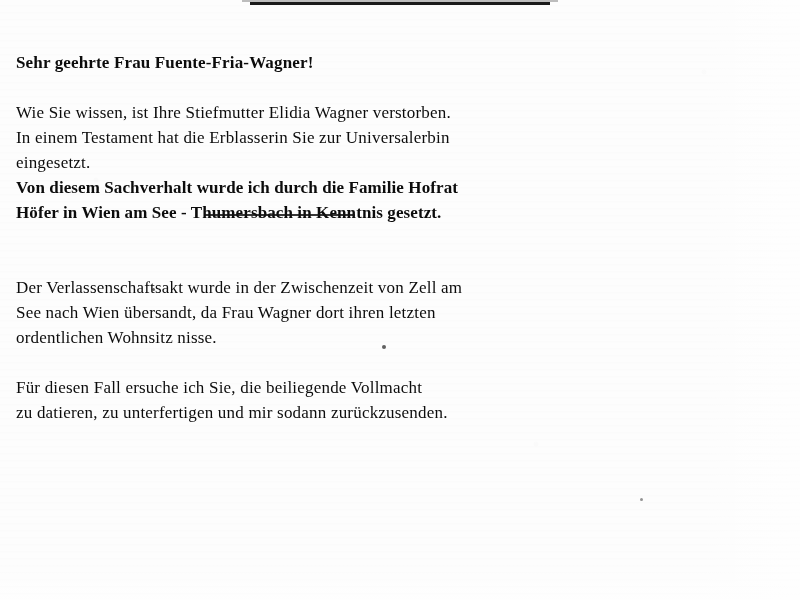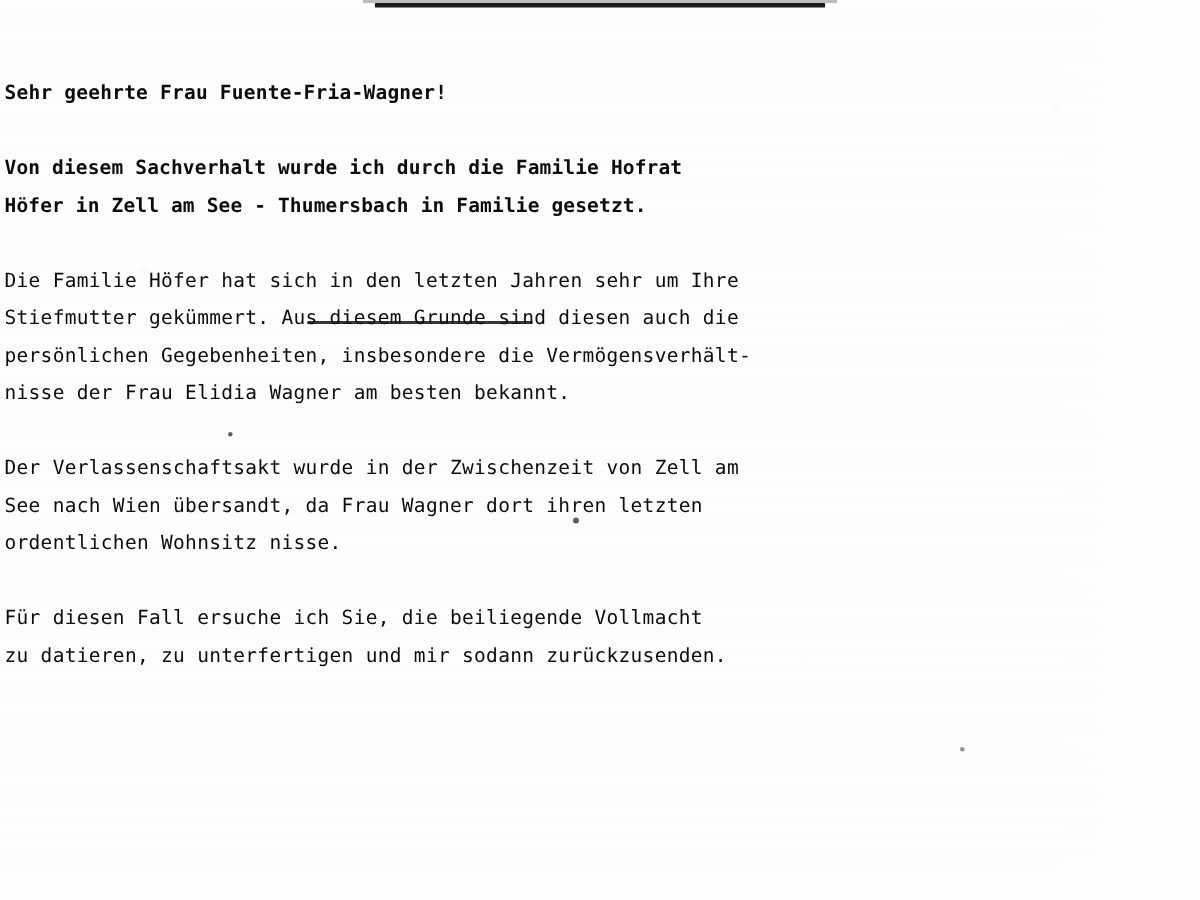--- a/index.html
+++ b/index.html
@@ -51,27 +51,28 @@
     content: "";
     position: absolute;
     left: -8px;
     top: -2px;
     width: 316px;
     height: 2px;
     background: rgba(0,0,0,0.25);
   }
   .doc {
     position: absolute;
-    left: 3px;
+    left: 16px;
     top: 50px;
     width: 768px;
     color: #0c0c0c;
-    font-size: 13px;
+    font-size: 17px;
     line-height: 25px;
     letter-spacing: 0.2px;
+    font-family: Liberation Serif, serif;
   }
   p {
     margin: 0 0 0 0;
     white-space: pre-wrap;
   }
   .gap {
     height: 25px;
   }
   .bold {
     font-weight: bold;
@@ -120,30 +121,29 @@
   <div class="scan"></div>
 
   <div class="headline-rule"></div>
 
   <div class="doc">
 
     <p class="salutation">Sehr geehrte Frau Fuente-Fria-Wagner!</p>
 
     <div class="gap"></div>
 
+    <p>Wie Sie wissen, ist Ihre Stiefmutter Elidia Wagner verstorben.
+In einem Testament hat die Erblasserin Sie zur Universalerbin
+eingesetzt.</p>
 
     <p class="bold">Von diesem Sachverhalt wurde ich durch die Familie Hofrat
-Höfer in Zell am See - Thumersbach in Familie gesetzt.</p>
+Höfer in Wien am See - Thumersbach in Kenntnis gesetzt.</p>
 
     <div class="gap"></div>
 
-    <p>Die Familie Höfer hat sich in den letzten Jahren sehr um Ihre
-Stiefmutter gekümmert. Aus diesem Grunde sind diesen auch die
-persönlichen Gegebenheiten, insbesondere die Vermögensverhält-
-nisse der Frau Elidia Wagner am besten bekannt.</p>
 
     <div class="gap"></div>
 
     <p>Der Verlassenschaftsakt wurde in der Zwischenzeit von Zell am
 See nach Wien übersandt, da Frau Wagner dort ihren letzten
 ordentlichen Wohnsitz nisse.</p>
 
     <div class="gap"></div>
 
 

